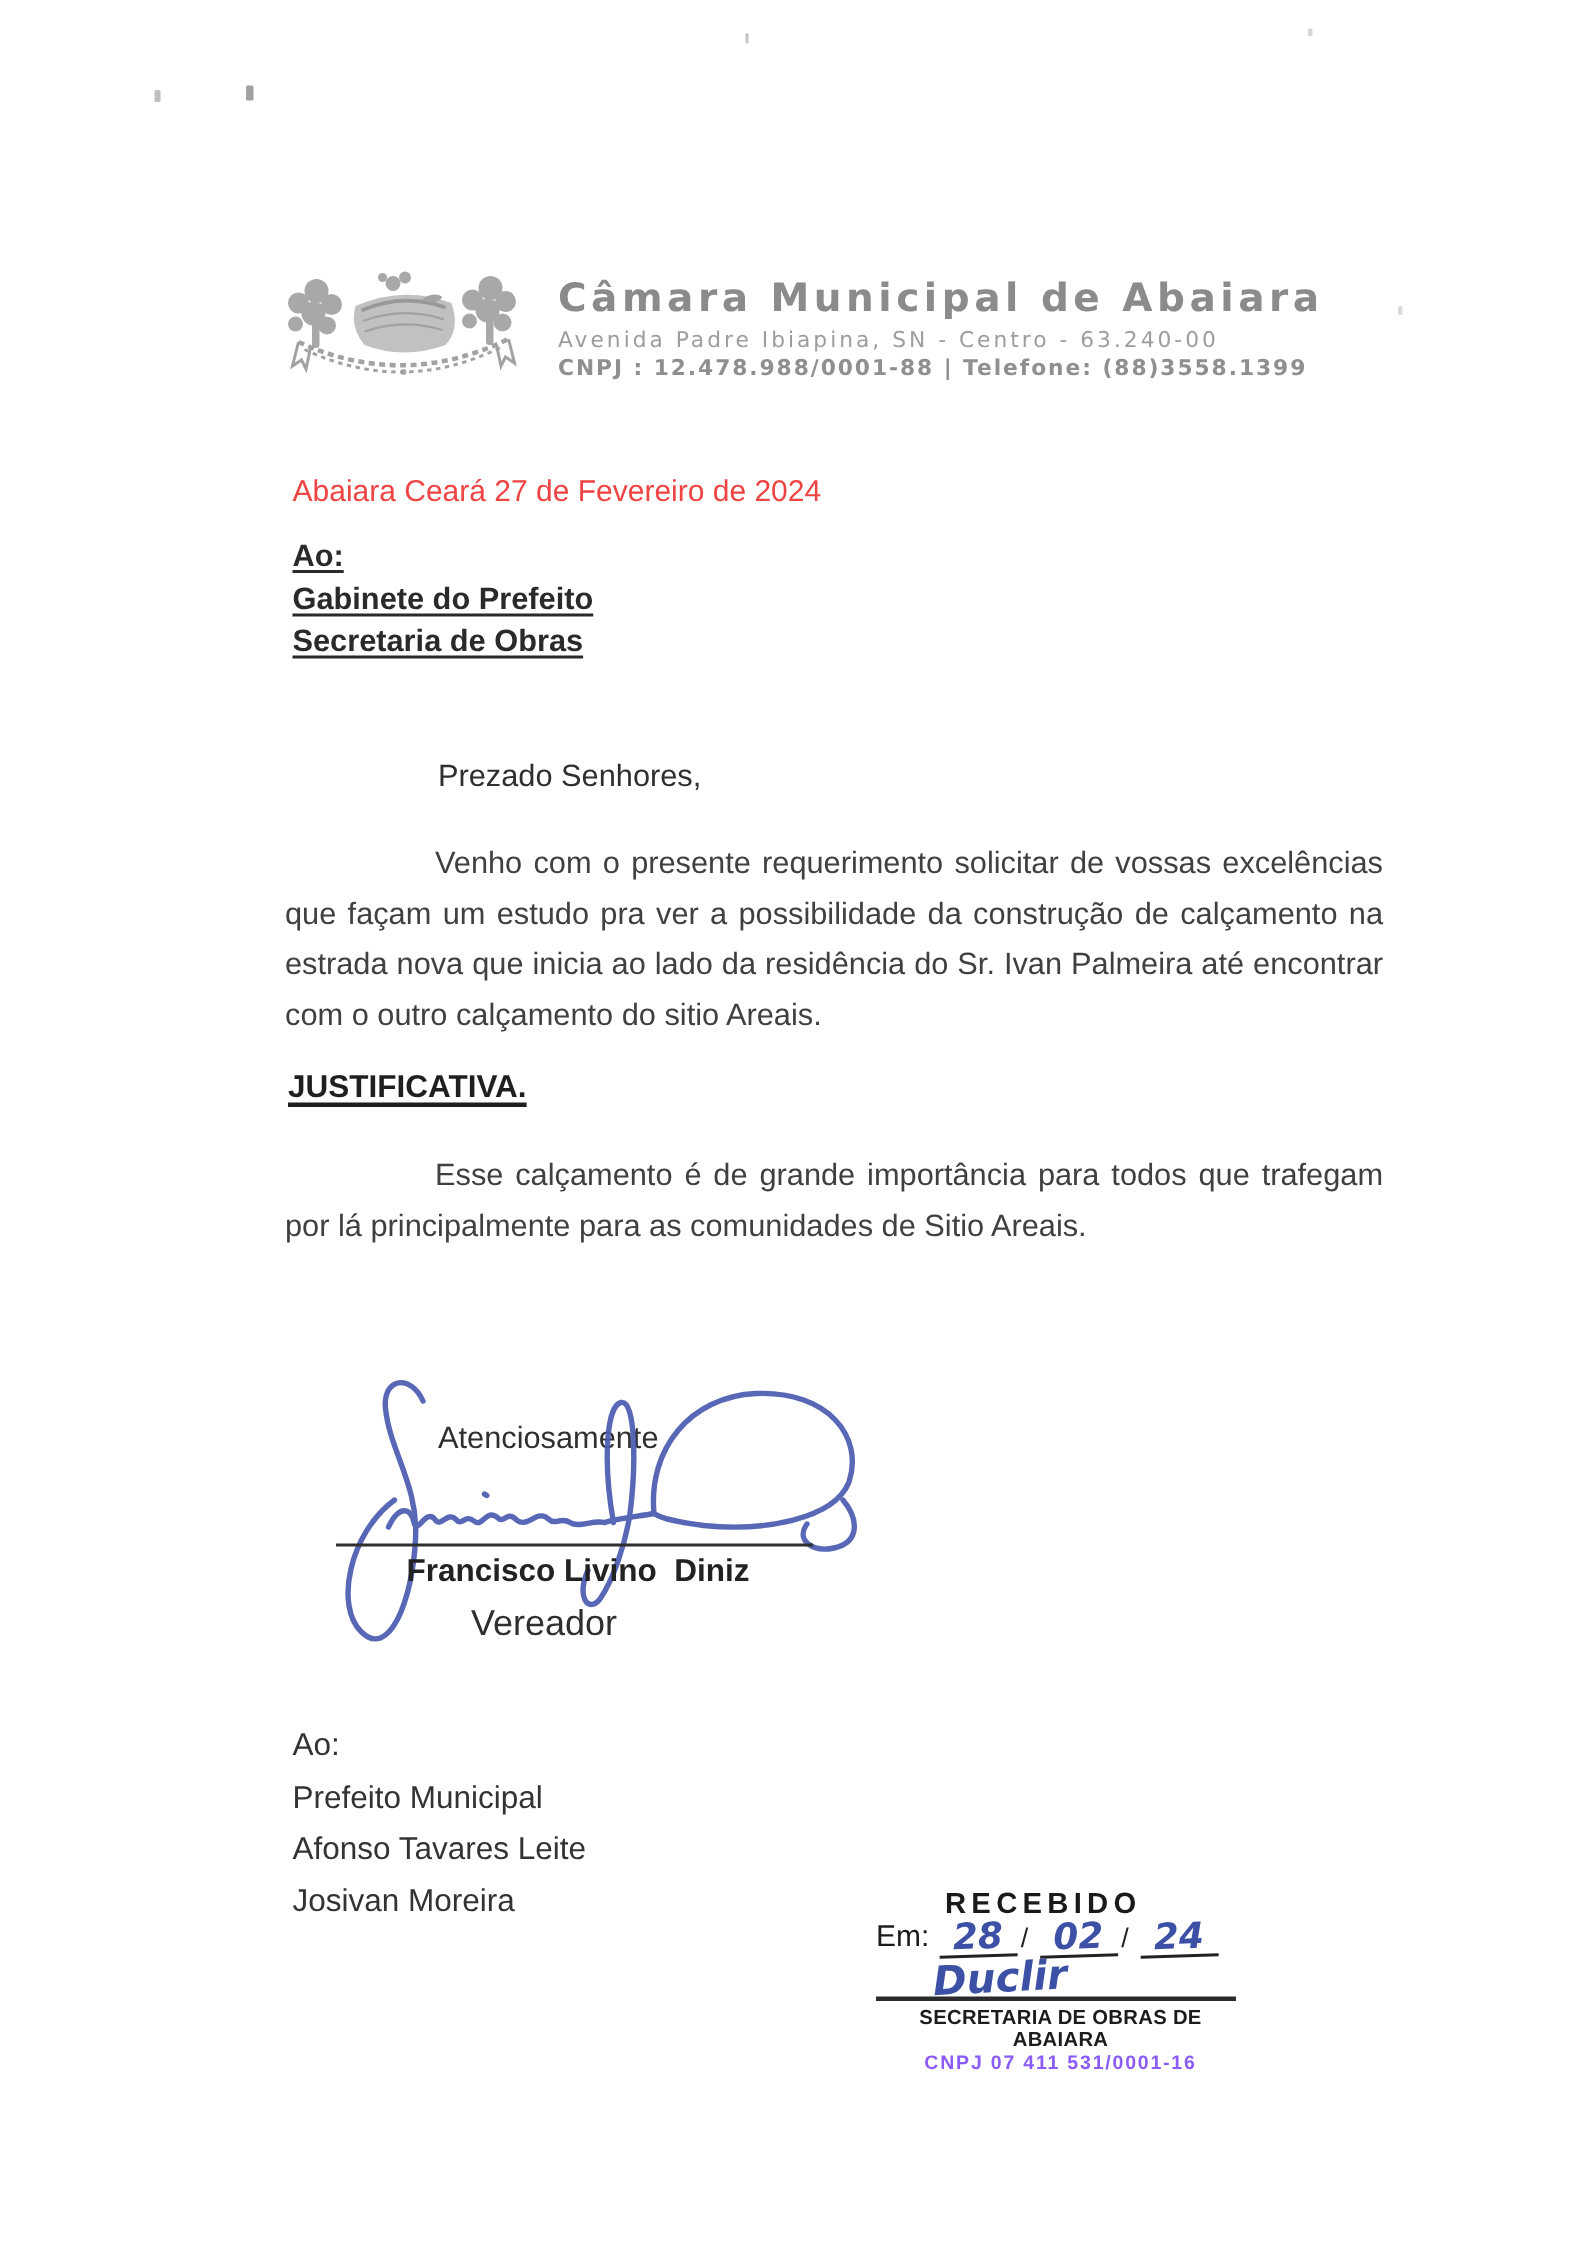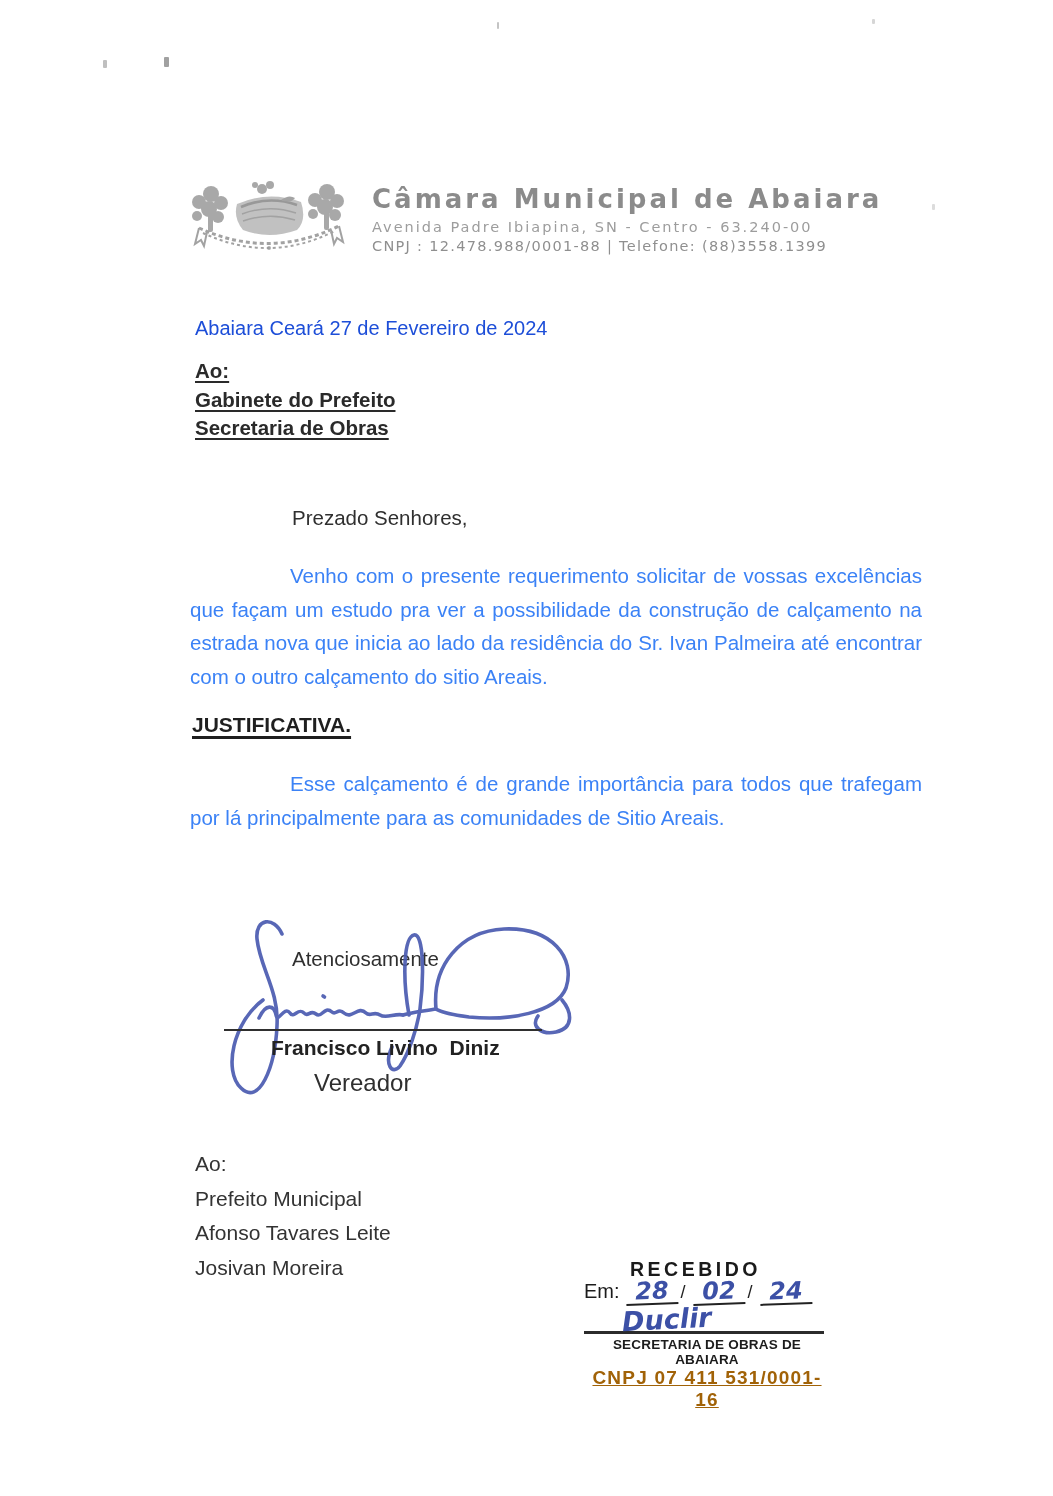--- a/index.html
+++ b/index.html
@@ -19,45 +19,45 @@
   .org-name {
     font-family:"DejaVu Sans", sans-serif; font-weight:bold;
     font-size:26px; letter-spacing:3px; color:#8b8b8b;
   }
   .org-address {
     font-family:"DejaVu Sans", sans-serif; font-size:14.5px;
     letter-spacing:2px; color:#9d9d9d; margin-top:5px;
   }
   .org-contact {
     font-family:"DejaVu Sans", sans-serif; font-size:14.5px;
-    letter-spacing:1.3px; color:#8f8f8f; margin-top:3px;
+    letter-spacing:1.3px; color:#8f8f8f; margin-top:3px;font-weight:bold;
   }
 
   
   .doc-title {
     position:absolute; left:165px; top:253px; font-size:22px; color:#1b1b1b;
     text-decoration:underline; text-decoration-thickness:2px; text-underline-offset:4px;
     white-space:pre;
   }
   .doc-title .t-bold { font-weight:bold; }
   .doc-title .t-rest { font-weight:normal; color:#262626; }
 
-  .dateline { position:absolute; left:168px; top:301px; font-size:20px; color:#1d4ed8; }
+  .dateline { position:absolute; left:168px; top:301px; font-size:20px; color:#ef4444; }
 
   .recipient-block { position:absolute; left:168px; top:341px; }
   .recipient-block div {
     font-size:20.5px; font-weight:bold; color:#2a2a2a; line-height:28.5px;
     text-decoration:underline; text-decoration-thickness:2px; text-underline-offset:3px;
   }
 
   .salutation { position:absolute; left:265px; top:490px; font-size:20.5px; color:#2f2f2f; }
 
   .body-par {
     position:absolute; left:163px; width:732px; font-size:20.5px; line-height:33.5px;
-    color:#3b82f6; text-align:justify; text-indent:100px;
+    color:#404040; text-align:justify; text-indent:100px;
   }
   .par1 { top:543px; }
   .par2 { top:751px; }
   .par3 { top:841px; }
 
   .justif-heading {
     position:absolute; left:165px; top:697px; font-size:21px; font-weight:bold; color:#1f1f1f;
     text-decoration:underline; text-decoration-thickness:2.5px; text-underline-offset:4px;
   }
 
@@ -89,21 +89,21 @@
     font-size:24px; color:#3c50a6; line-height:24px; transform:rotate(-2deg);
   }
   .date-sep { font-size:18px; color:#222; padding:0 1px 2px 3px; }
   .stamp-handname {
     margin-left:38px; margin-top:-2px;
     font-family:"DejaVu Sans", sans-serif; font-style:italic; font-weight:bold;
     font-size:27px; color:#3c50a6; transform:rotate(-3deg); width:120px;
   }
   .stamp-rule { border-top:3px solid #2b2b2b; width:240px; margin-top:-3px; }
   .stamp-org { font-size:13.5px; font-weight:bold; text-align:center; margin-top:3px; letter-spacing:0.2px; }
-  .stamp-cnpj { font-size:19px; font-weight:bold; text-align:center; letter-spacing:1.2px; color:#a16207;text-decoration:underline; }
+  .stamp-cnpj { font-size:13px; font-weight:bold; text-align:center; letter-spacing:1.2px; color:#8b5cf6; }
 </style>
 </head>
 <body>
 
 <div class="page">
 
   <div class="speck" style="left:76px; top:44px; width:4px; height:8px; opacity:.55;"></div>
   <div class="speck" style="left:137px; top:41px; width:5px; height:10px; opacity:.8;"></div>
   <div class="speck" style="left:470px; top:6px; width:2px; height:7px; opacity:.5;"></div>
   <div class="speck" style="left:845px; top:3px; width:3px; height:5px; opacity:.35;"></div>

